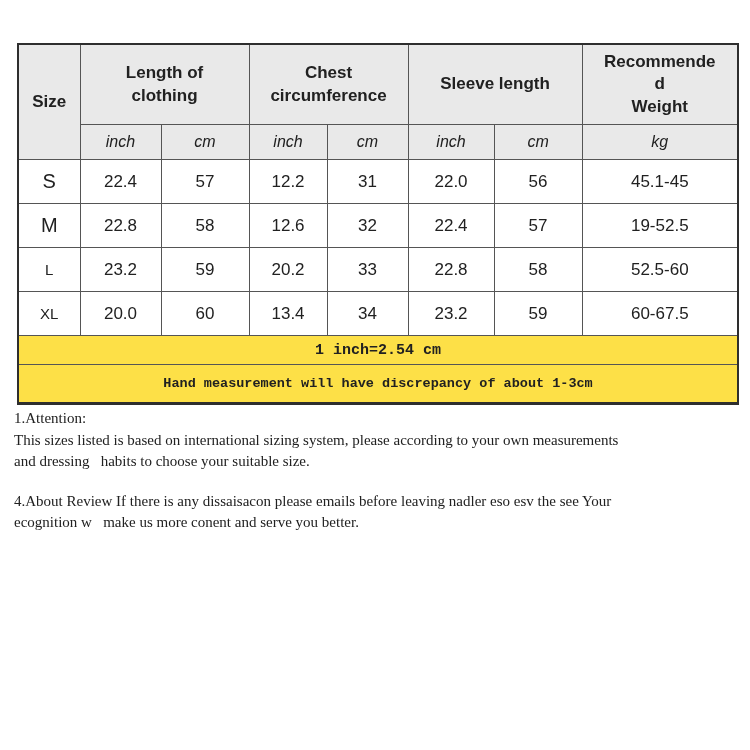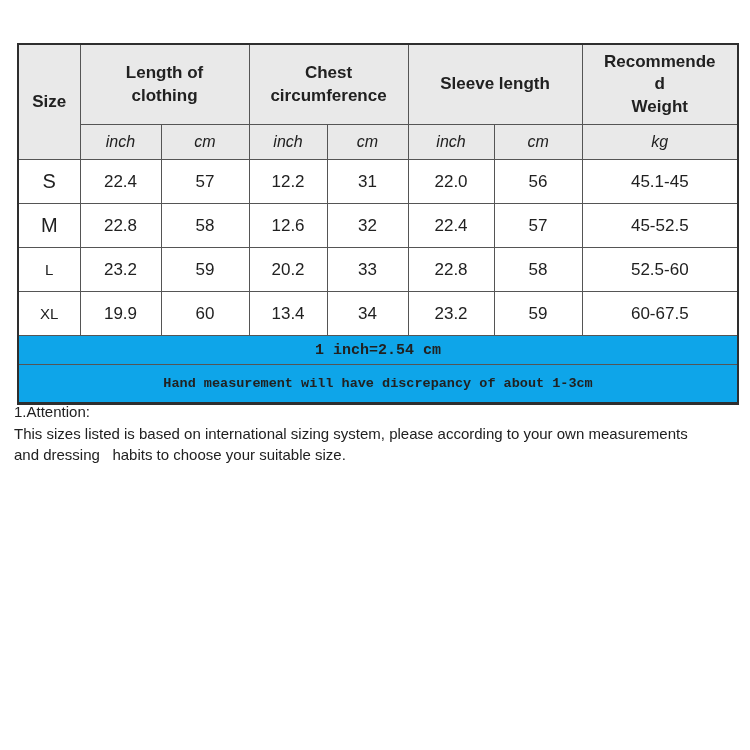--- a/index.html
+++ b/index.html
@@ -35,37 +35,38 @@
   }
   tr.head-main th { height: 79px; white-space: pre-line; }
   tr.head-units th { height: 34px; font-weight: normal; font-size: 16px; font-style: italic; }
   th.size-head { font-size: 18px; }
 
   tbody.data td { height: 43px; font-size: 17px; background: #ffffff; }
   tbody.data tr:nth-child(-n+2) td.size-cell { font-size: 20px; }
   tbody.data tr:nth-child(n+3) td.size-cell { font-size: 15px; }
 
   tbody.foot td {
-    background: #0ea5e9;
+    background: #fde047;
     font-family: "Liberation Mono", monospace;
     font-weight: bold;
   }
   tbody.foot tr.foot-conversion td { height: 28px; font-size: 15px; }
   tbody.foot tr.foot-measure td { height: 37px; font-size: 13.5px; }
   .size-table tbody.foot { border-bottom: 3px solid #2e2e2e; }
 
   .notes {
     position: absolute; left: 14px; top: 401px; width: 724px;
   }
   .notes p {
-    margin: 0 0 18px 0;
+    margin: 7px 0 18px 0;
     font-size: 15px;
     line-height: 21.5px;
     white-space: pre-wrap;
     color: #212121;
+    font-family: Liberation Serif, serif;
   }
 </style>
 </head>
 <body>
 
 <div class="page">
 
   <table class="size-table">
     <colgroup>
       <col style="width:62px">
@@ -111,35 +112,35 @@
         <td>45.1-45</td>
       </tr>
       <tr>
         <td class="size-cell">M</td>
         <td>22.8</td>
         <td>58</td>
         <td>12.6</td>
         <td>32</td>
         <td>22.4</td>
         <td>57</td>
-        <td>45-52.5</td>
+        <td>19-52.5</td>
       </tr>
       <tr>
         <td class="size-cell">L</td>
         <td>23.2</td>
         <td>59</td>
         <td>20.2</td>
         <td>33</td>
         <td>22.8</td>
         <td>58</td>
         <td>52.5-60</td>
       </tr>
       <tr>
         <td class="size-cell">XL</td>
-        <td>19.9</td>
+        <td>20.0</td>
         <td>60</td>
         <td>13.4</td>
         <td>34</td>
         <td>23.2</td>
         <td>59</td>
         <td>60-67.5</td>
       </tr>
     </tbody>
     <tbody class="foot">
       <tr class="foot-conversion">
@@ -148,15 +149,17 @@
       <tr class="foot-measure">
         <td colspan="8">Hand measurement will have discrepancy of about 1-3cm</td>
       </tr>
     </tbody>
   </table>
 
   <div class="notes">
     <p>1.Attention:
 This sizes listed is based on international sizing system, please according to your own measurements
 and dressing   habits to choose your suitable size.</p>
+    <p>4.About Review If there is any dissaisacon please emails before leaving nadler eso esv the see Your
+ecognition w   make us more conent and serve you better.</p>
   </div>
 
 </div>
 
 </body></html>

